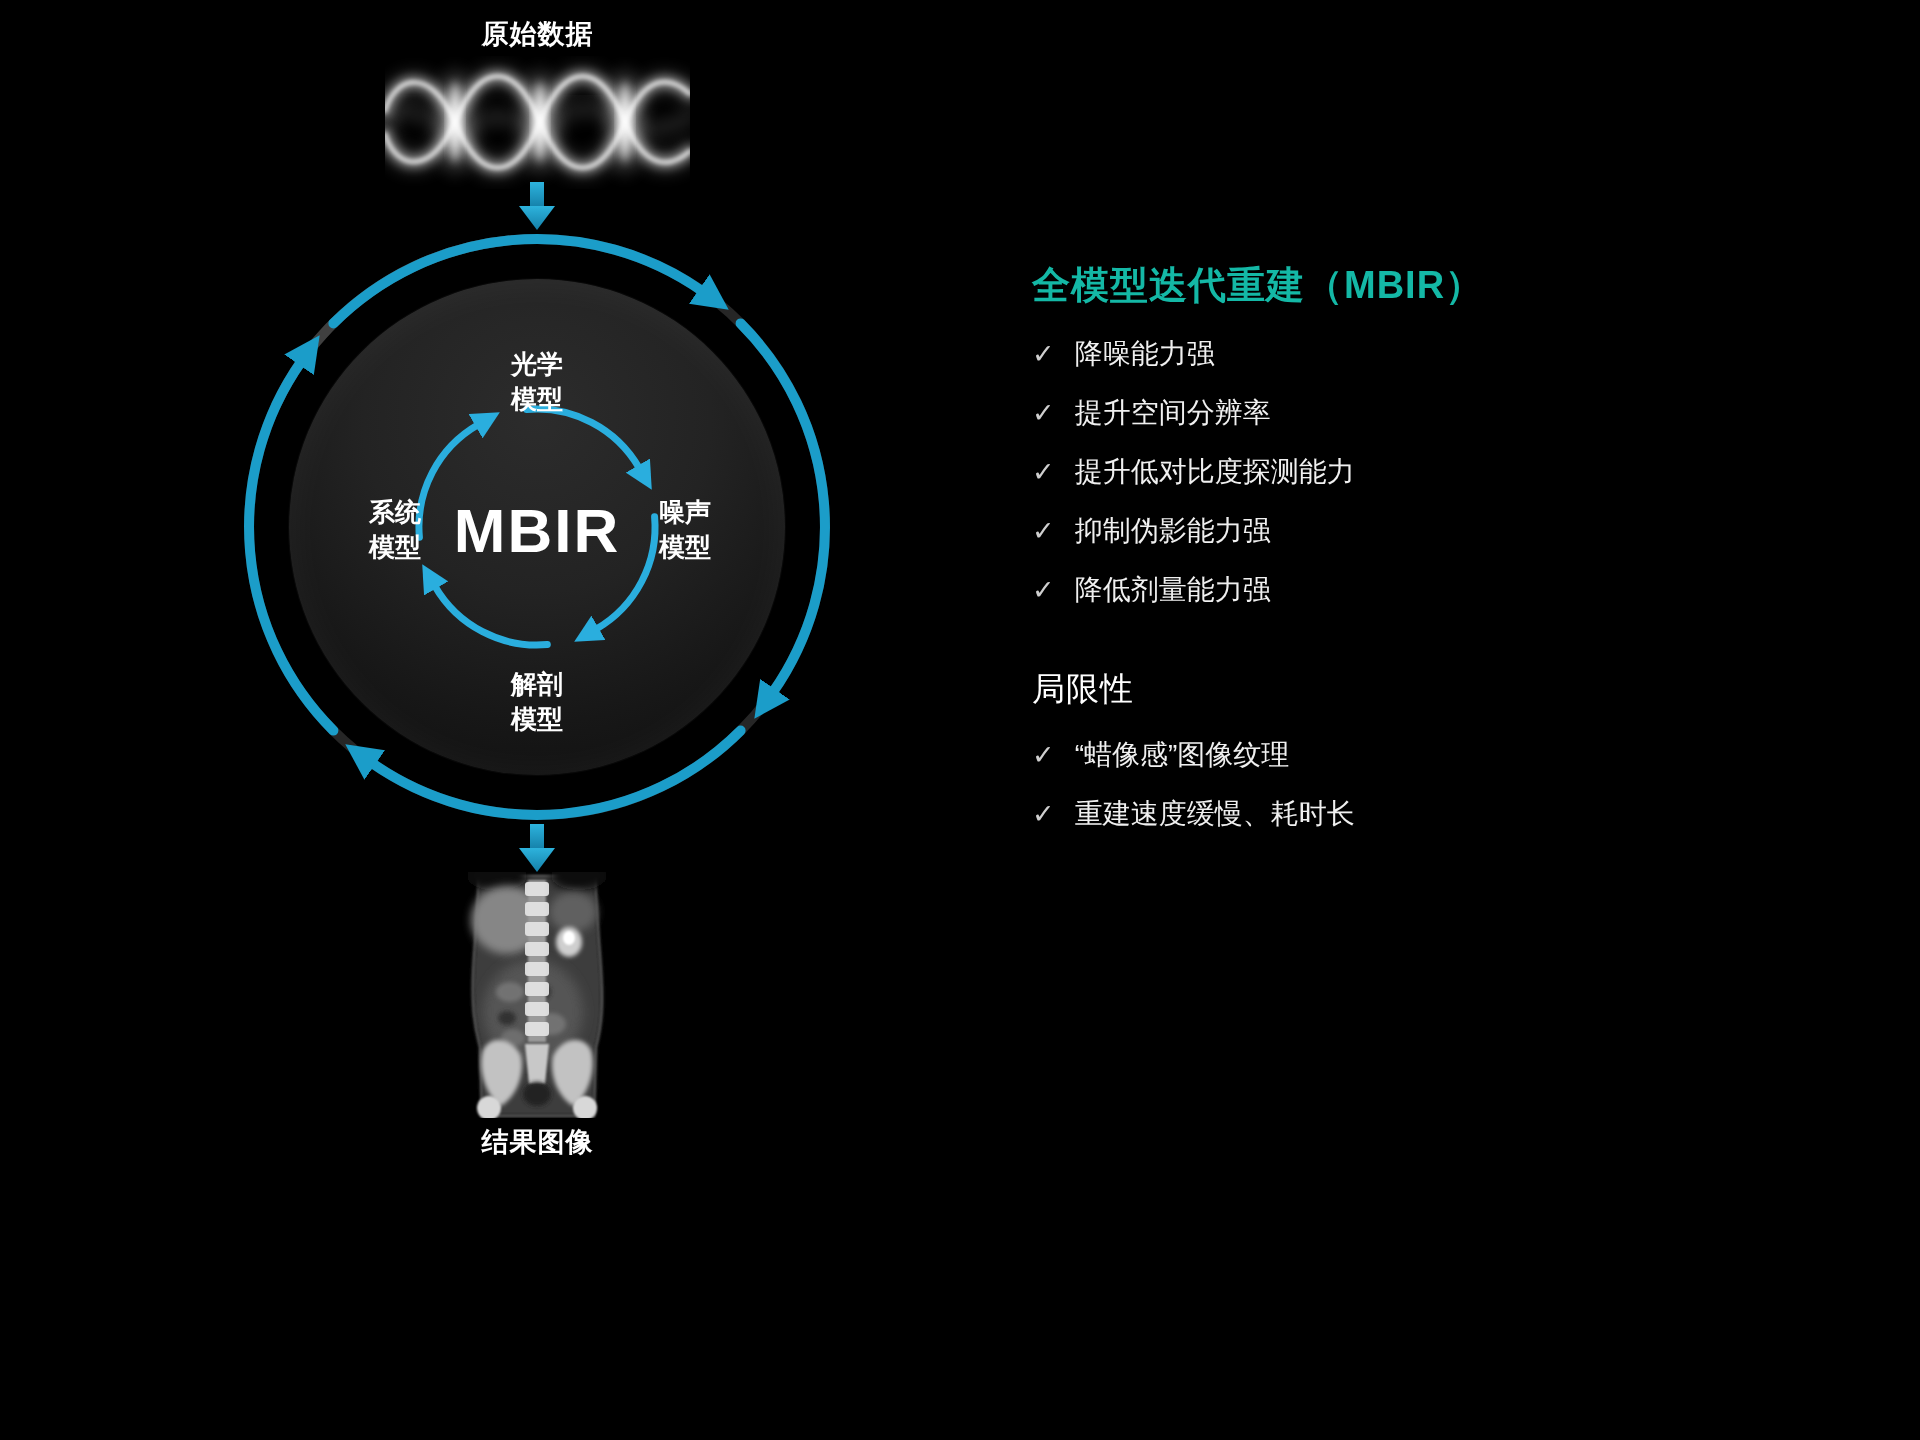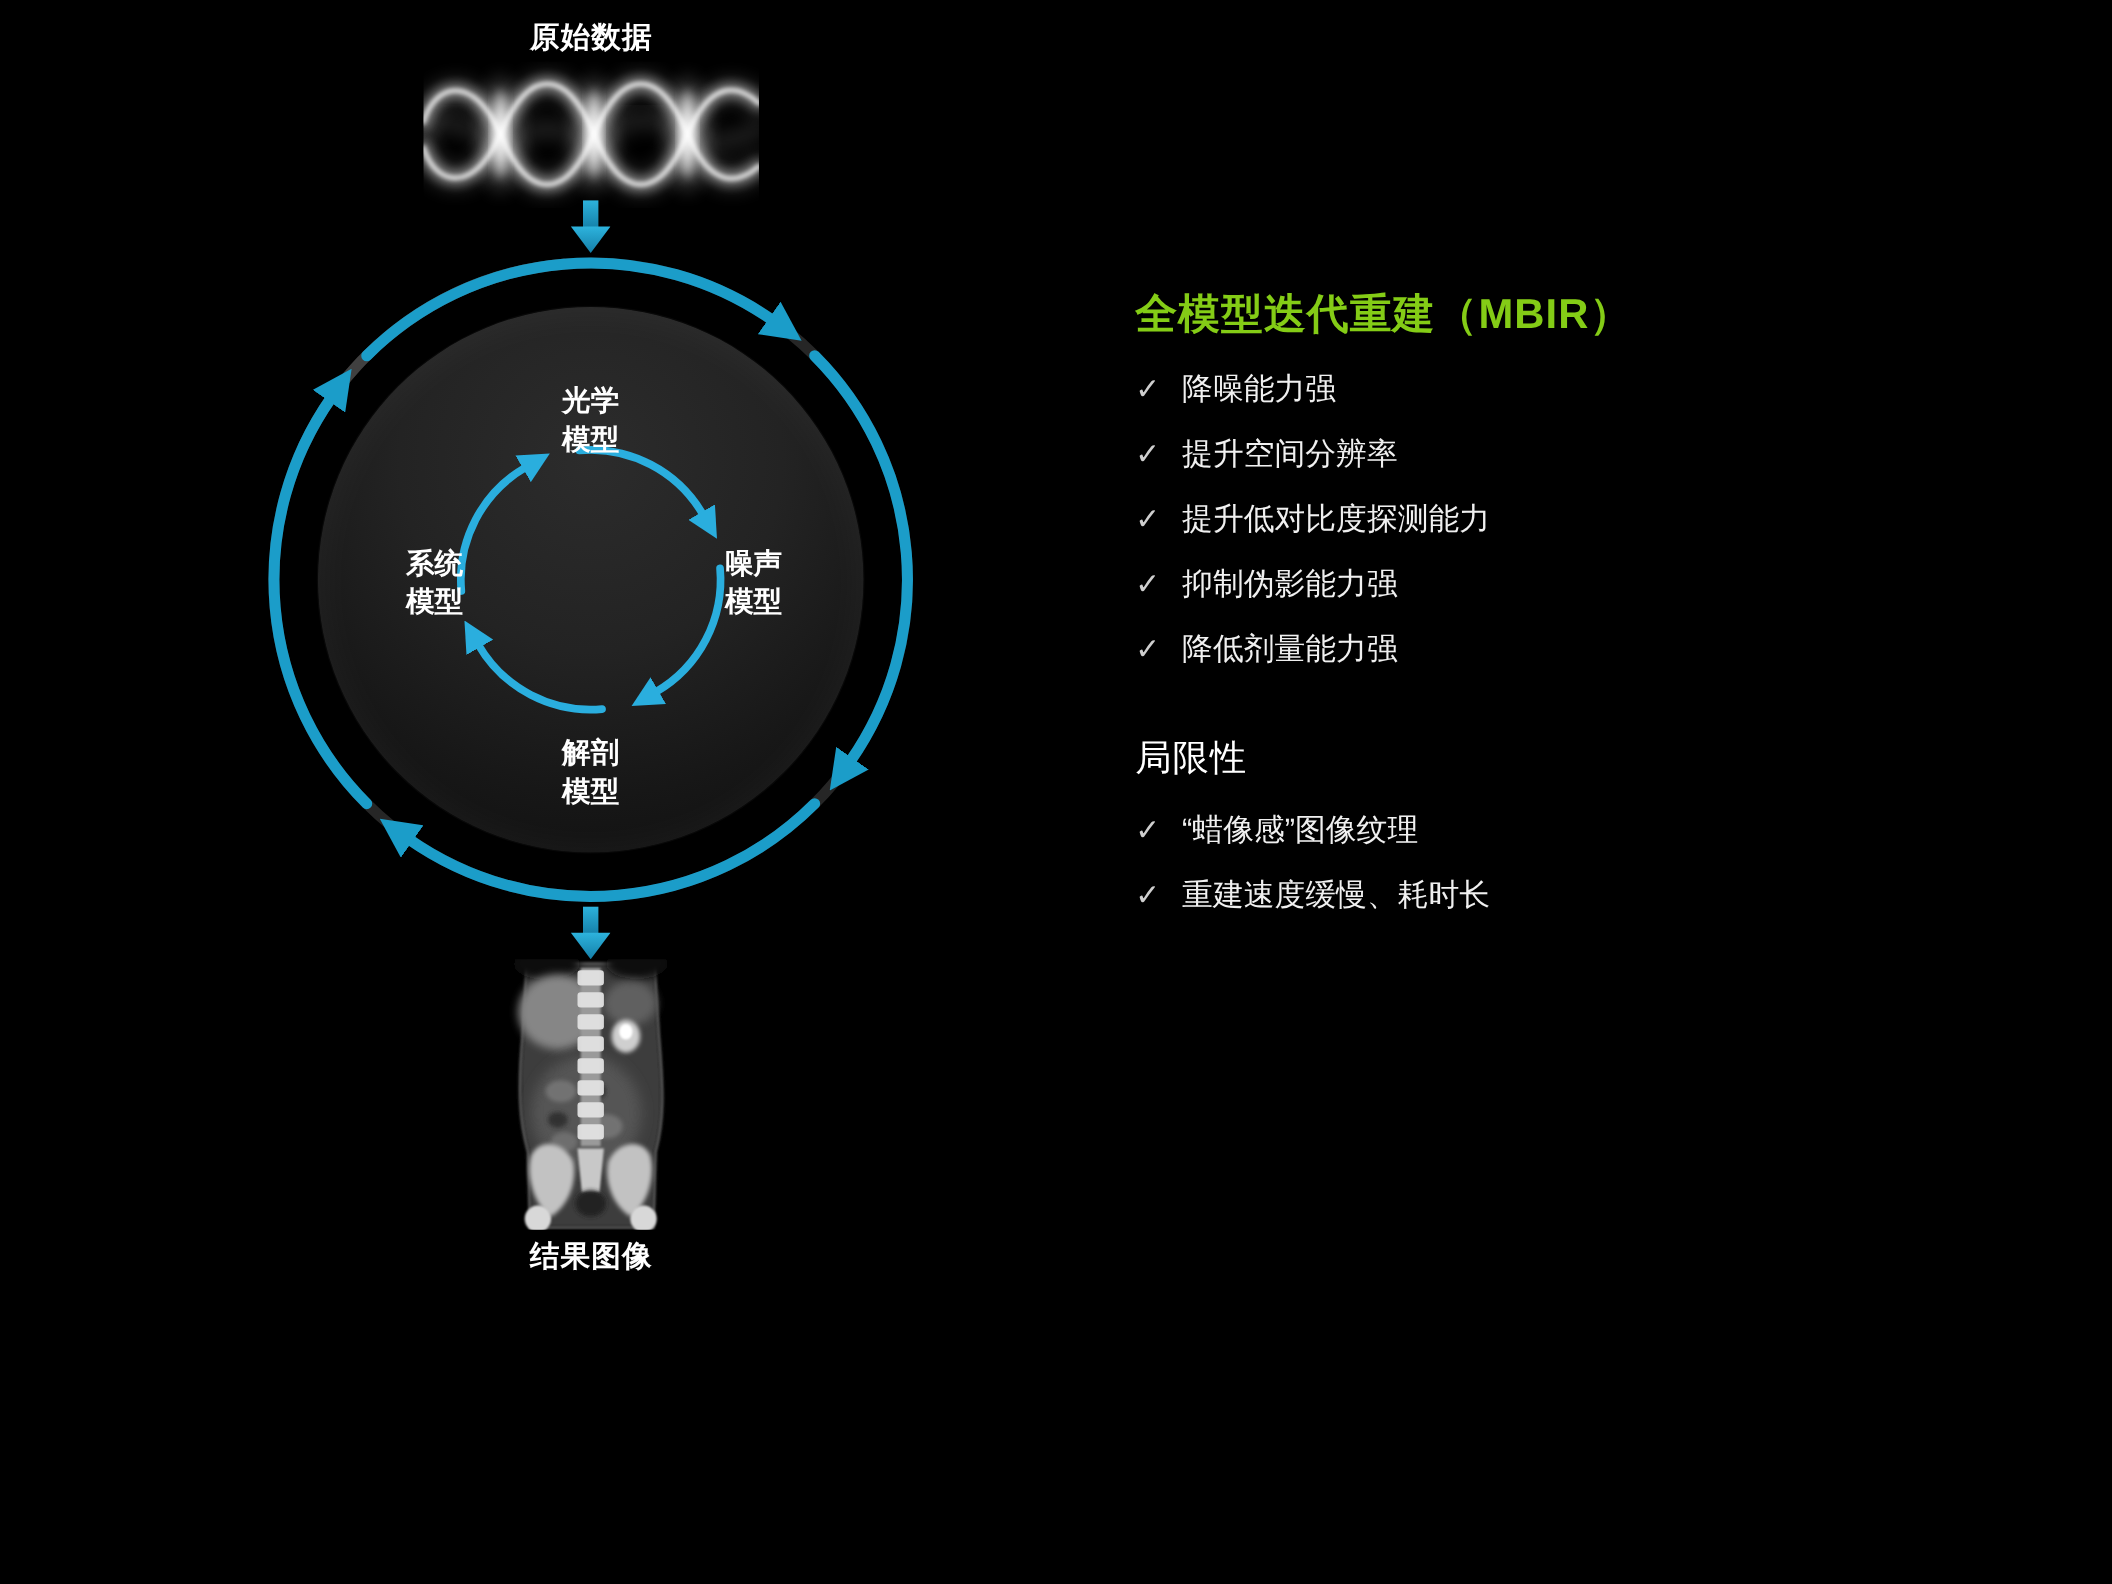--- a/index.html
+++ b/index.html
@@ -33,21 +33,21 @@
   .model-label {
     position:absolute; transform:translate(-50%,-50%); text-align:left;
     font-size:26px; font-weight:700; line-height:1.35; color:#fff; white-space:nowrap;
   }
   .model-top    { left:330px; top:185px; }
   .model-right  { left:478px; top:333px; }
   .model-bottom { left:330px; top:505px; }
   .model-left   { left:188px; top:333px; }
 
   .panel { position:absolute; left:1032px; top:260px; width:480px; }
-  .panel-title { font-size:38px; font-weight:700; color:#84cc16; letter-spacing:1px; }
+  .panel-title { font-size:38px; font-weight:700; color:#14b8a6; letter-spacing:1px; }
   .section-heading { font-size:33px; font-weight:500; color:#fff; letter-spacing:1px; }
   .adv-heading { margin-top:66px; }
   .lim-heading { margin-top:60px;font-family:Liberation Serif, serif; }
   ul.checklist { list-style:none; margin-top:26px; }
   .checklist li {
     display:flex; align-items:center; gap:20px;
     height:34px; margin-bottom:25px; font-size:28px; color:#f0f0f0;
   }
   .check { color:#cfcfcf; font-size:27px; line-height:1; font-weight:400; }
 </style>
@@ -128,20 +128,21 @@
       </g>
 
       <g fill="none" stroke="#2aaede" stroke-width="7" stroke-linecap="round">
         <path d="M319.7,212.4 A118,118 0 0 1 432.2,271" marker-end="url(#mhs)"></path>
         <path d="M447.6,319.7 A118,118 0 0 1 389,432.2" marker-end="url(#mhs)"></path>
         <path d="M340.3,447.6 A118,118 0 0 1 227.8,389" marker-end="url(#mhs)"></path>
         <path d="M212.4,340.3 A118,118 0 0 1 271,227.8" marker-end="url(#mhs)"></path>
       </g>
     </svg>
 
+    <div class="mbir-center">MBIR</div>
 
     <div class="model-label model-top">
       <span>光学</span><br>
       <span>模型</span>
     </div>
     <div class="model-label model-right">
       <span>噪声</span><br>
       <span>模型</span>
     </div>
     <div class="model-label model-bottom">

